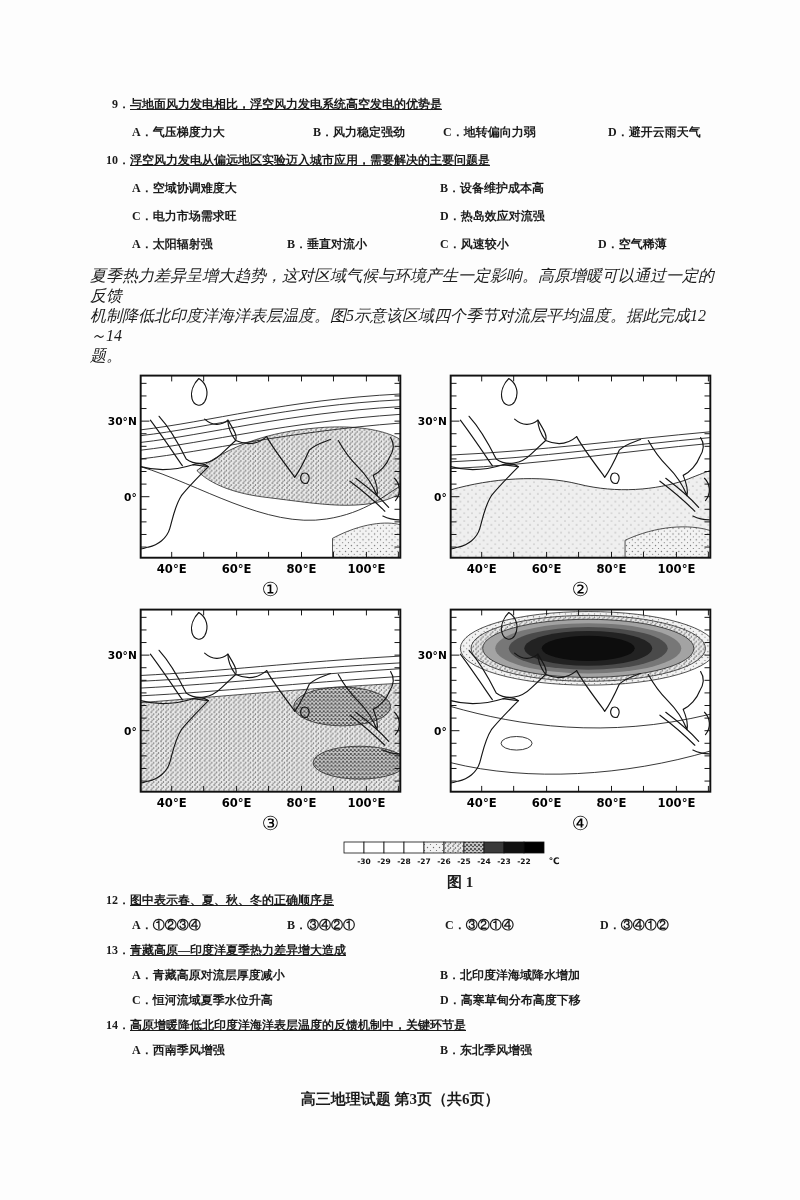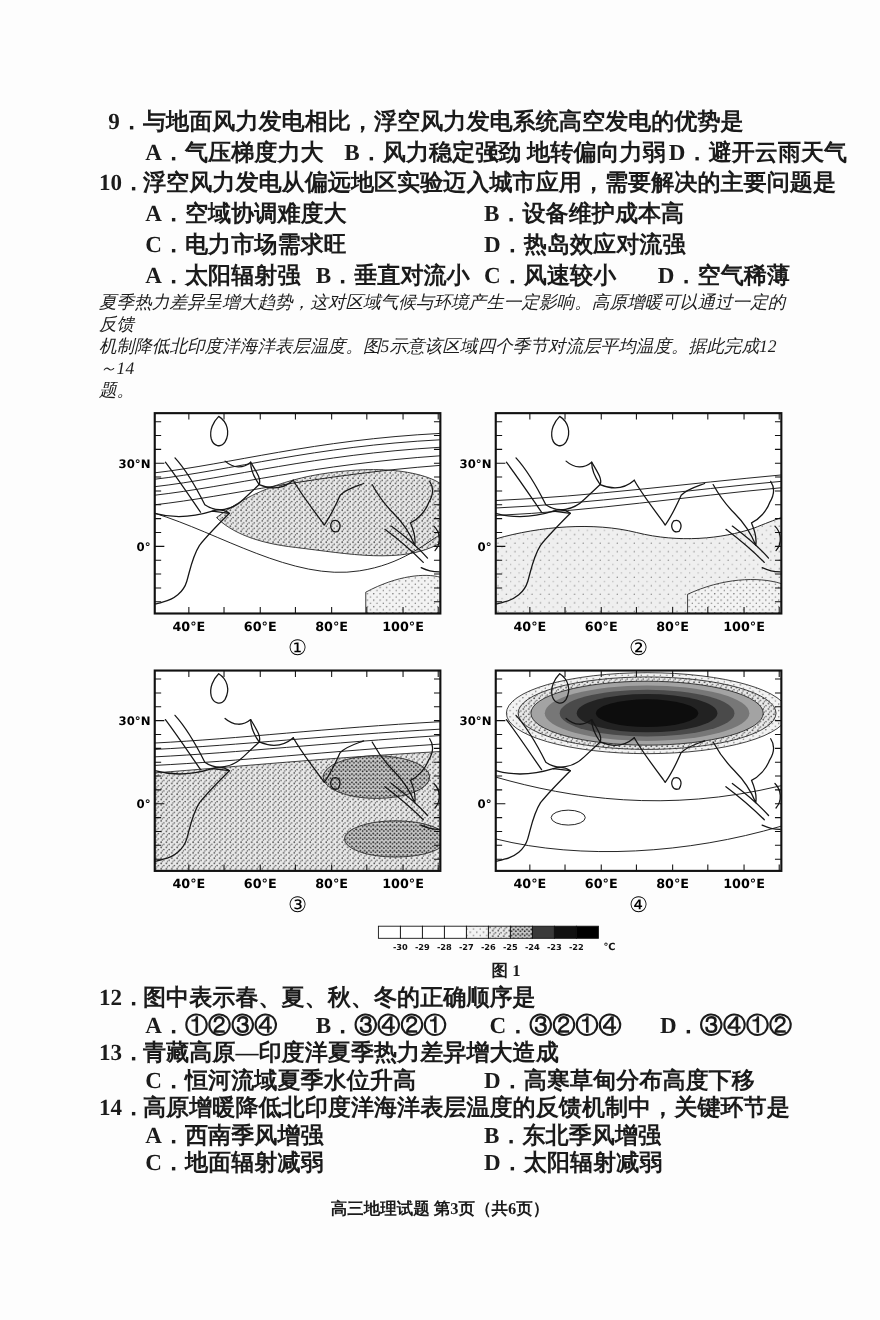--- a/index.html
+++ b/index.html
@@ -3,21 +3,21 @@
 <meta charset="utf-8">
 <style>
   html,body{margin:0;padding:0;}
   body{
     width:800px;height:1200px;background:#fdfdfd;color:#1b1b1b;
     font-family:"Liberation Serif","DejaVu Serif",serif;
     position:relative;overflow:hidden;
   }
   .page{position:relative;width:800px;height:1200px;}
   .content{padding:96px 80px 0 90px;}
-  .qa{font-size:21px;font-weight:600;}
+  .qa{font-size:12px;font-weight:600;text-decoration:underline;}
   .qline{height:28px;white-space:nowrap;}
   .qnum{display:inline-block;width:40px;text-align:right;}
   .opt-row{position:relative;height:28px;}
   .opt-row.h26{height:26px;}
   .opt{position:absolute;top:0;white-space:nowrap;}
   .sec2 .qline,.sec2 .opt-row{height:25px;}
   .passage{margin-top:4px;font-size:16px;font-weight:400;line-height:20px;font-style:italic;}
   .passage .ind{text-indent:34px;}
   .figure{margin-top:4px;}
   .maprow{display:flex;margin-left:10px;}
@@ -257,30 +257,30 @@
   <div class="qa sec2">
     <div class="qline"><span class="qnum">12．</span><span>图中表示春、夏、秋、冬的正确顺序是</span></div>
     <div class="opt-row">
       <span class="opt" style="left:42px">A．①②③④</span>
       <span class="opt" style="left:197px">B．③④②①</span>
       <span class="opt" style="left:355px">C．③②①④</span>
       <span class="opt" style="left:510px">D．③④①②</span>
     </div>
     <div class="qline"><span class="qnum">13．</span><span>青藏高原—印度洋夏季热力差异增大造成</span></div>
     <div class="opt-row">
+      <span class="opt" style="left:42px">A．青藏高原对流层厚度减小</span>
+      <span class="opt" style="left:350px">B．北印度洋海域降水增加</span>
+    </div>
+    <div class="opt-row">
       <span class="opt" style="left:350px">D．高寒草甸分布高度下移</span>
       <span class="opt" style="left:42px">C．恒河流域夏季水位升高</span>
     </div>
     <div class="qline"><span class="qnum">14．</span><span>高原增暖降低北印度洋海洋表层温度的反馈机制中，关键环节是</span></div>
     <div class="opt-row">
       <span class="opt" style="left:42px">A．西南季风增强</span>
       <span class="opt" style="left:350px">B．东北季风增强</span>
     </div>
-    <div class="opt-row">
-      <span class="opt" style="left:42px">C．地面辐射减弱</span>
-      <span class="opt" style="left:350px">D．太阳辐射减弱</span>
-    </div>
   </div>
 
  </div>
 
  <div class="footer">高三地理试题 第3页（共6页）</div>
 </div>
 
 </body></html>

